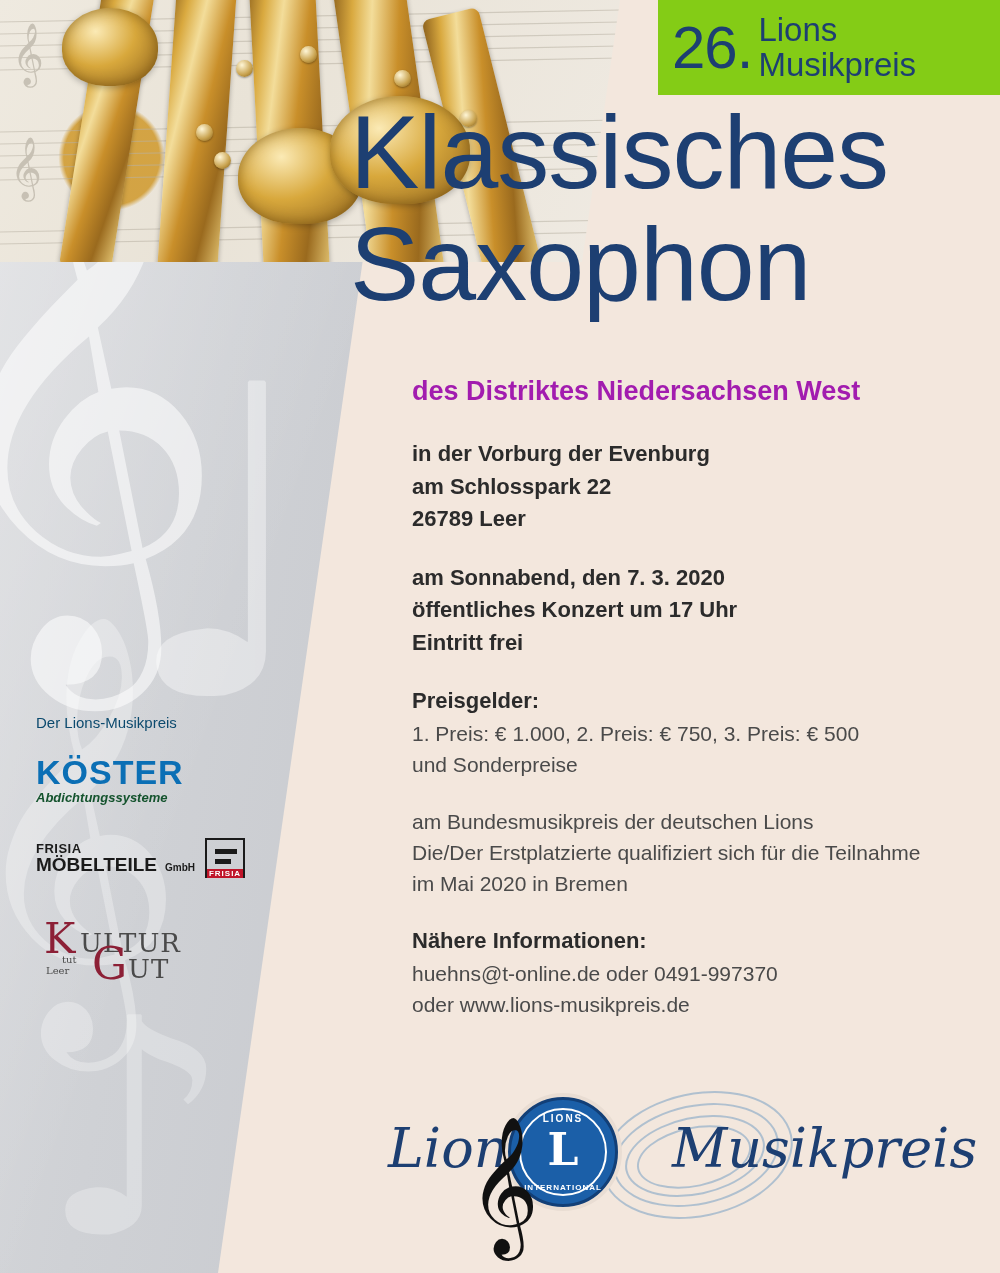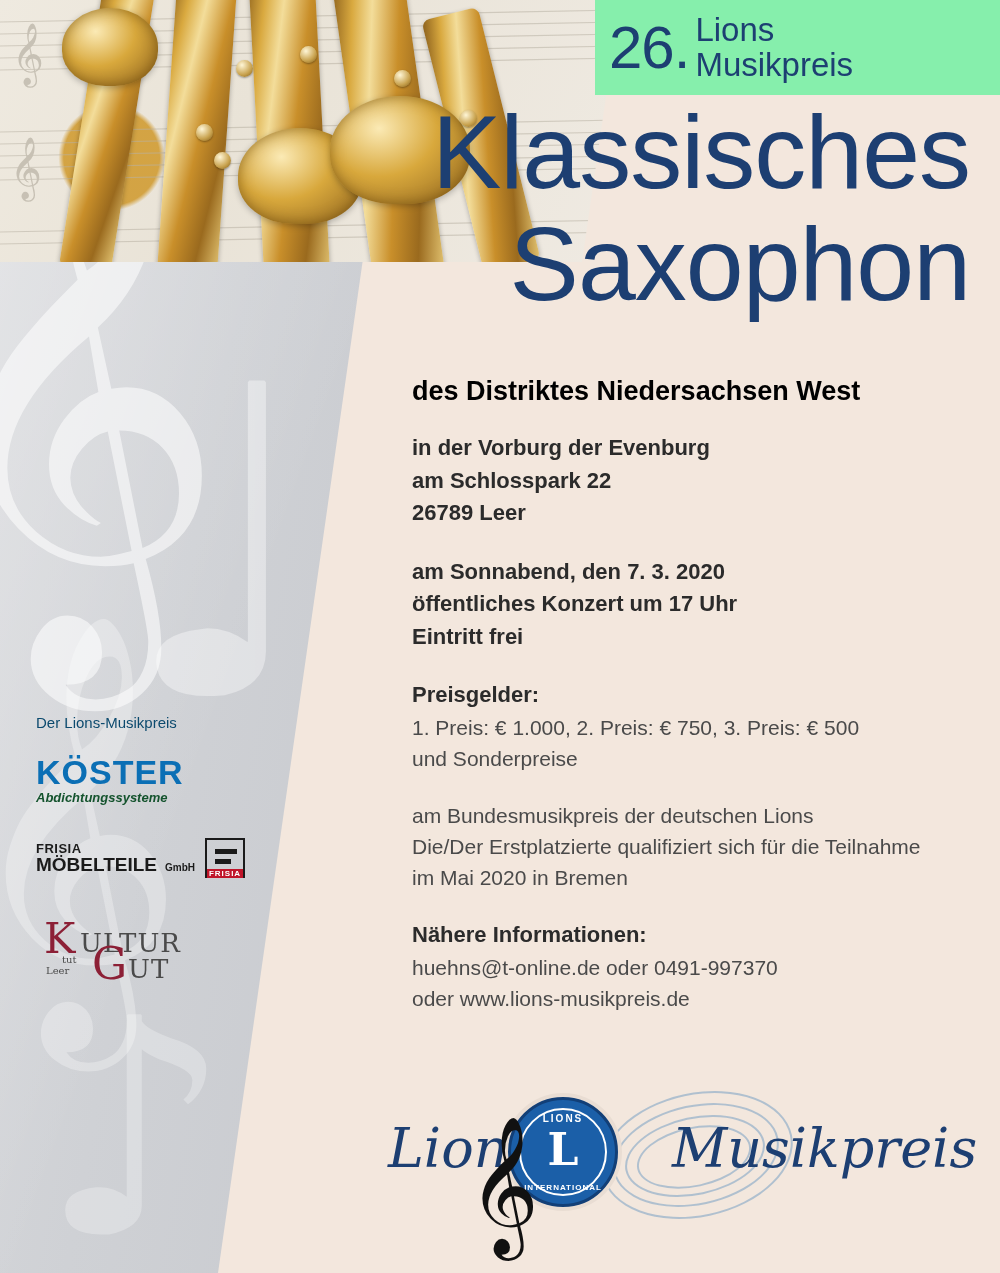--- a/index.html
+++ b/index.html
@@ -85,22 +85,22 @@
     position:absolute;
     width: 17px; height: 17px; border-radius: 50%;
     background: radial-gradient(circle at 35% 30%, #fff6d6, #c8a24e 60%, #7d5a18);
     box-shadow: 0 1px 2px rgba(0,0,0,.35);
   }
 
   
   .header-bar {
     position: absolute;
     right: 0; top: 0;
-    width: 405px; height: 95px;
-    background: #86efac;
+    width: 342px; height: 95px;
+    background: #84cc16;
     display: flex;
     align-items: center;
     padding-left: 14px;
     box-sizing: border-box;
   }
   .header-num {
     font-family: "Liberation Sans", sans-serif;
     font-size: 60px;
     color: #1d3f72;
     font-weight: 400;
@@ -114,21 +114,21 @@
     font-size: 33px;
     font-weight: 400;
   }
 
   
   .title {
     position: absolute;
     right: 30px;
     top: 96px;
     width: 620px;
-    text-align: right;
+    text-align: left;
     color: #1d3f72;
     font-family: "Liberation Sans", sans-serif;
     font-weight: 400;
     font-size: 104px;
     line-height: 1.08;
     letter-spacing: -1px;
   }
 
   
   .body-copy {
@@ -136,22 +136,22 @@
     left: 412px;
     top: 372px;
     width: 560px;
     color: #2b2b2b;
     font-size: 21px;
     line-height: 1.48;
   }
   .body-copy .lead {
     font-weight: bold;
     font-size: 27px;
-    color: #000000;
-    margin-bottom: 20px;
+    color: #a21caf;
+    margin-bottom: 26px;
   }
   .body-copy .blk { margin-bottom: 26px; }
   .body-copy .b-line { font-weight: bold; font-size: 22px; }
   .body-copy .plain { color: #4a4a4a; }
 
   
   .sponsors {
     position: absolute;
     left: 36px;
     top: 712px;

